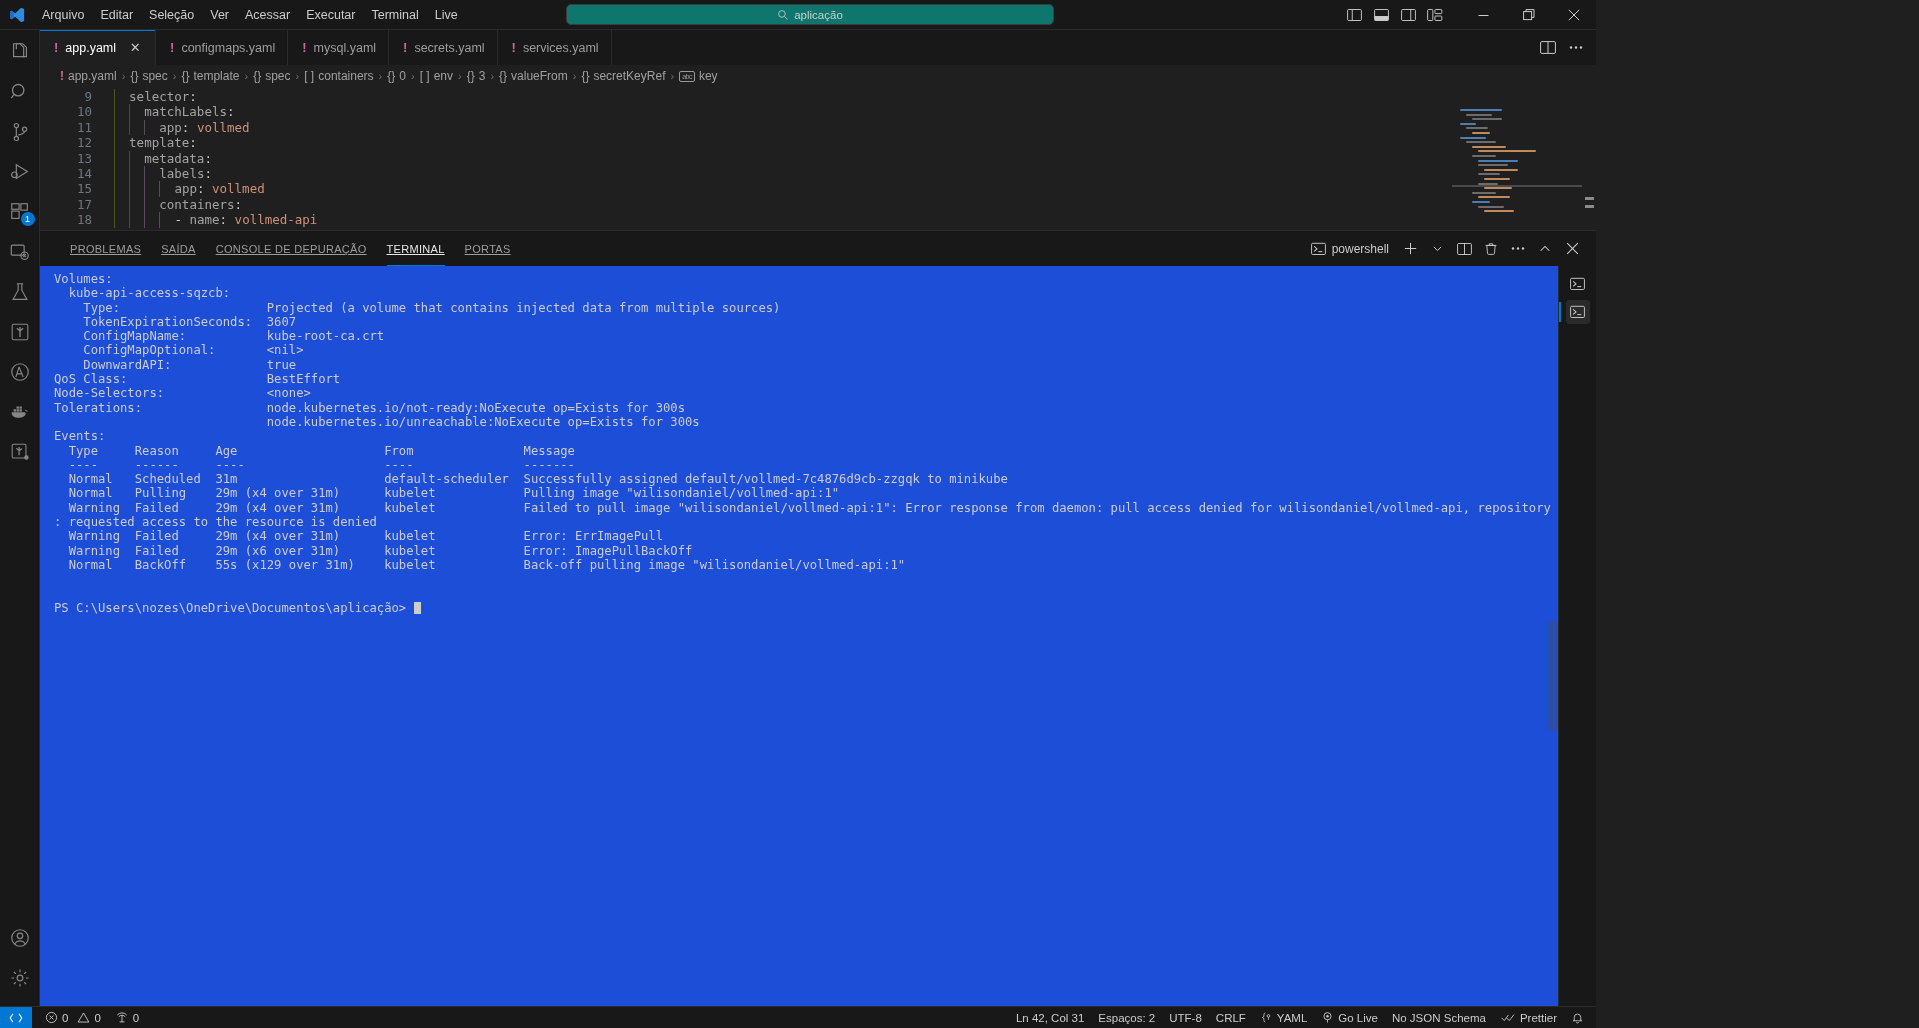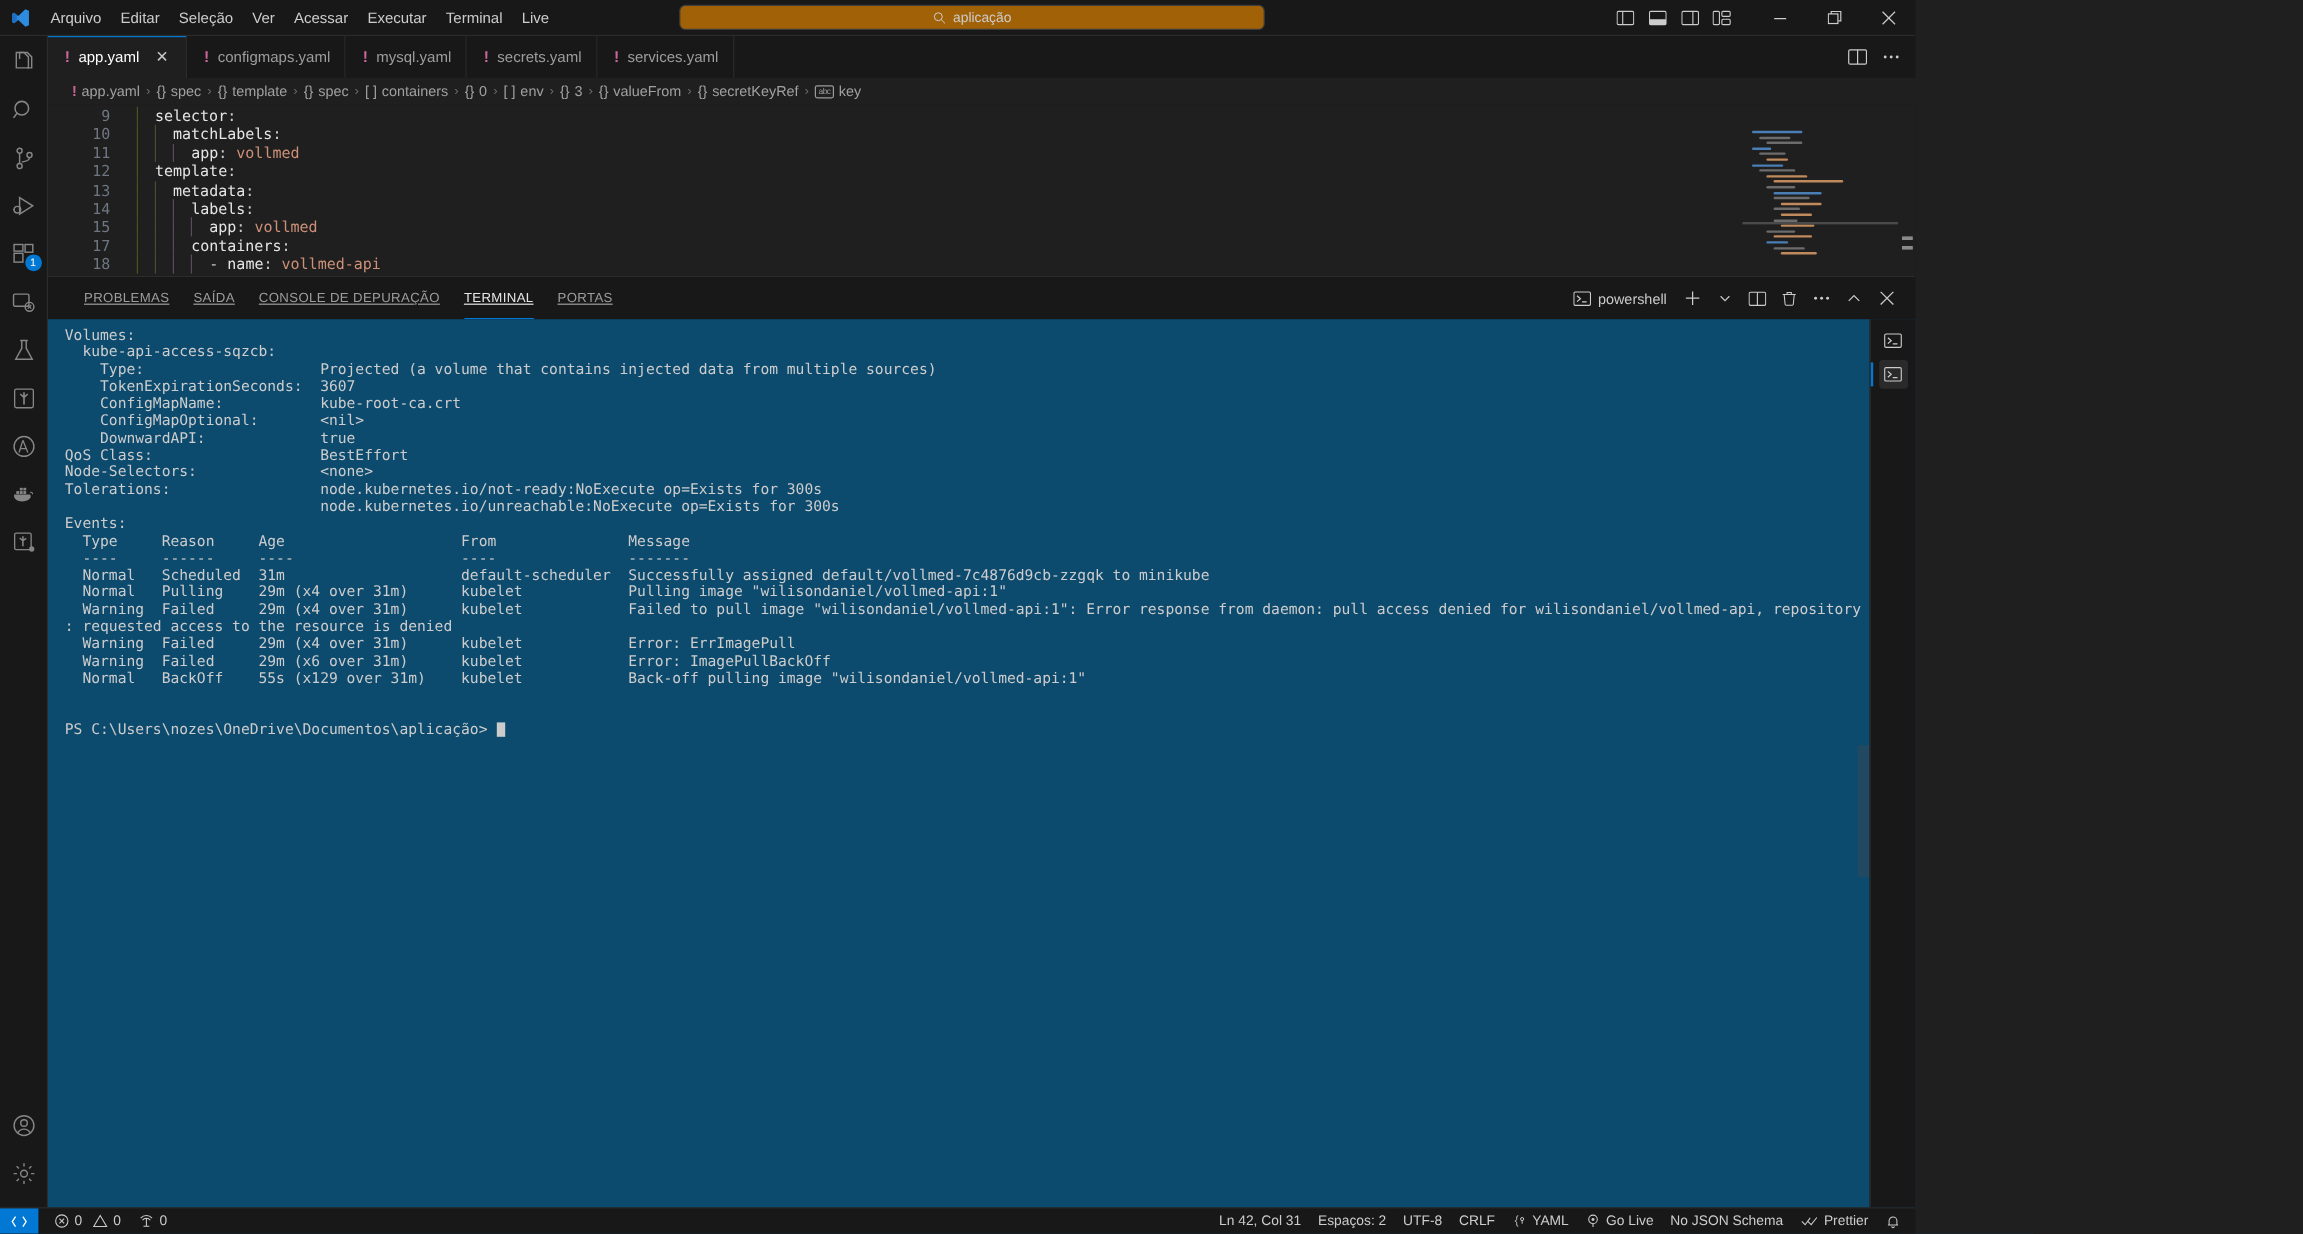--- a/index.html
+++ b/index.html
@@ -24,21 +24,21 @@
   .menu { display: flex; align-items: center; gap: 0px; }
   .menu-item {
     font-size: 12.5px; color: #cccccc; padding: 3px 8px;
     white-space: nowrap; cursor: default; border-radius:3px;
   }
   .nav-arrows { display:flex; align-items:center; gap:14px; margin-left: 110px; color:#9a9a9a; }
   .arrow { font-size: 15px; line-height: 1; }
   .arrow.dim { color:#6b6b6b; }
   .cmd-center {
     position: absolute; left: 566px; width: 488px; height: 21px;
-    background: #a16207; border: 1px solid #3c3c3c; border-radius: 5px;
+    background: #0f766e; border: 1px solid #3c3c3c; border-radius: 5px;
     display: flex; align-items: center; justify-content: center; gap: 5px;
     font-size: 11.5px; color: #cccccc;
   }
   .win-right { position: absolute; right: 0; top:0; height:30px; display:flex; align-items:center; }
   .layout-icons { display:flex; align-items:center; gap: 11px; margin-right: 18px; }
   .layout-ico { width:16px; height:16px; display:flex; align-items:center; justify-content:center; }
   .wbtn { width: 45px; height: 30px; display:flex; align-items:center; justify-content:center; color:#cccccc; }
 
   
   .body-row { flex: 1 1 auto; display: flex; min-height: 0; }
@@ -95,21 +95,21 @@
 
   
   .editor { flex: 1 1 auto; position:relative; overflow:hidden; background:#1f1f1f; min-height:0; }
   .code-area {
     font-family: "DejaVu Sans Mono", "Liberation Mono", monospace;
     font-size: 12.5px; line-height: 15.4px; padding-top: 2px;
   }
   .cline { display:flex; height: 15.4px; white-space:pre; }
   .lnum { width: 52px; text-align:right; padding-right: 22px; color:#6e7681; flex:0 0 74px; }
   .ctext { white-space:pre; }
-  .k-prop { color:#e5e5e5; }
+  .k-prop { color:#a3a3a3; }
   .k-val { color:#ce9178; }
   .k-punc { color:#cccccc; }
 
   .minimap {
     position:absolute; right: 14px; top: 0; width: 130px; height: 100%;
     pointer-events:none;
   }
   .mm-line { position:absolute; height:2px; border-radius:1px; }
   .mm-slider { position:absolute; left:0; right:0; height:2px; background:#4a4a4a; }
   .ov-ruler { position:absolute; right:0; top:0; width:14px; height:100%; background:#1f1f1f; }
@@ -126,21 +126,21 @@
     height:35px; display:flex; align-items:center; position:relative; white-space:nowrap;text-decoration:underline;
   }
   .ptab.active { color:#e7e7e7; }
   .ptab.active::after {
     content:''; position:absolute; left:10px; right:10px; bottom:0; height:1px; background:#0078d4;
   }
   .panel-actions { margin-left:auto; display:flex; align-items:center; gap:3px; padding-right: 12px; color:#cccccc; }
   .pa { width:24px; height:24px; display:flex; align-items:center; justify-content:center; border-radius:4px; }
   .shell-label { display:flex; align-items:center; gap:6px; font-size:12px; color:#cccccc; margin-right:6px; }
 
-  .terminal-wrap { flex:1 1 auto; display:flex; min-height:0; background:#0c4a6e; position:relative; }
+  .terminal-wrap { flex:1 1 auto; display:flex; min-height:0; background:#1d4ed8; position:relative; }
   .terminal {
     flex: 1 1 auto; overflow:hidden; padding: 6px 0 0 14px;
     font-family:"DejaVu Sans Mono","Liberation Mono", monospace;
     font-size: 12.2px; line-height: 14.3px; color:#cccccc; white-space:pre;
   }
   .tline { white-space:pre; height:14.3px; }
   .term-cursor { display:inline-block; width:7px; height:12px; background:#cccccc; vertical-align:-2px; }
   .term-scroll { position:absolute; right: 38px; top: 355px; width:10px; height:110px; background:#4a4a4a55; border-radius:2px; }
   .term-side {
     width: 38px; flex:0 0 38px; background:#181818; border-left:1px solid #2b2b2b;

